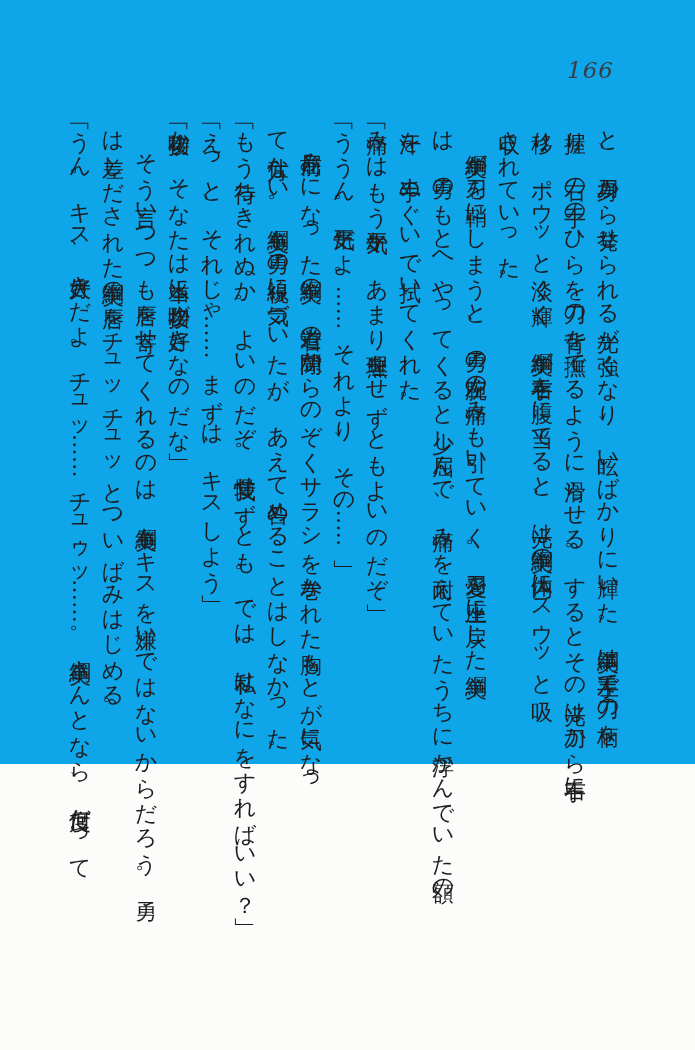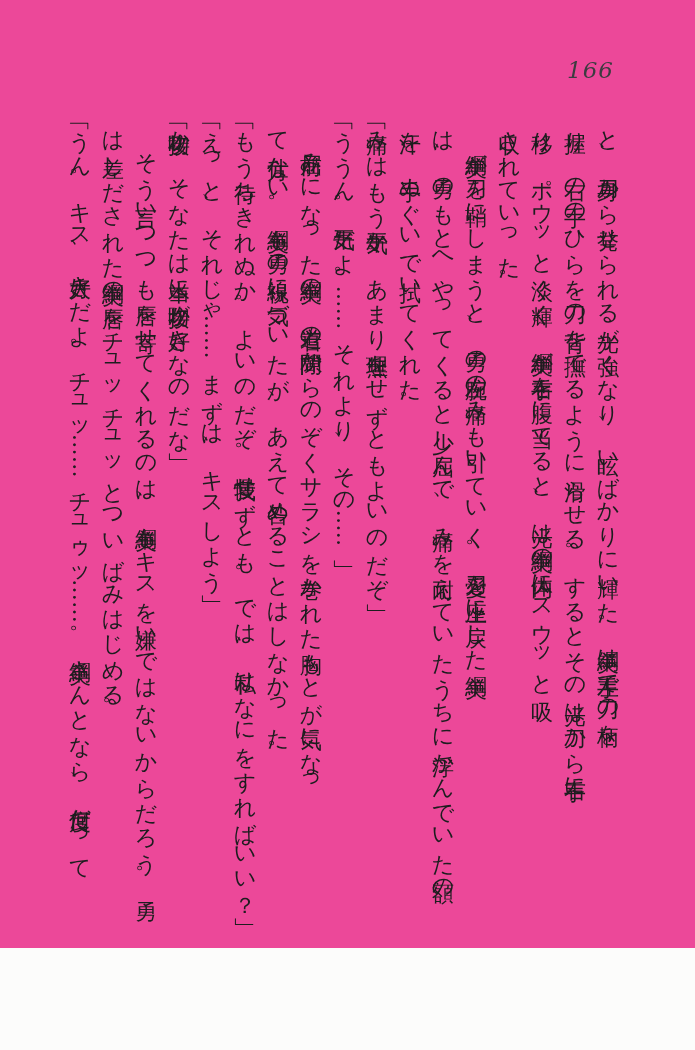--- a/index.html
+++ b/index.html
@@ -9,22 +9,22 @@
     height: 1050px;
     overflow: hidden;
   }
   body {
     background: #fcfcfb;
     font-family: "DejaVu Serif", "Liberation Serif", serif;
   }
   .page {
     position: relative;
     width: 695px;
-    height: 948px;
-    background: #ec4899;
+    height: 764px;
+    background: #0ea5e9;
   }
   .page-number {
     position: absolute;
     top: 57px;
     left: 567px;
     font-family: "DejaVu Serif", "Liberation Serif", serif;
     font-style: italic;
     font-size: 23px;
     letter-spacing: 1px;
     color: #3c3c40;

